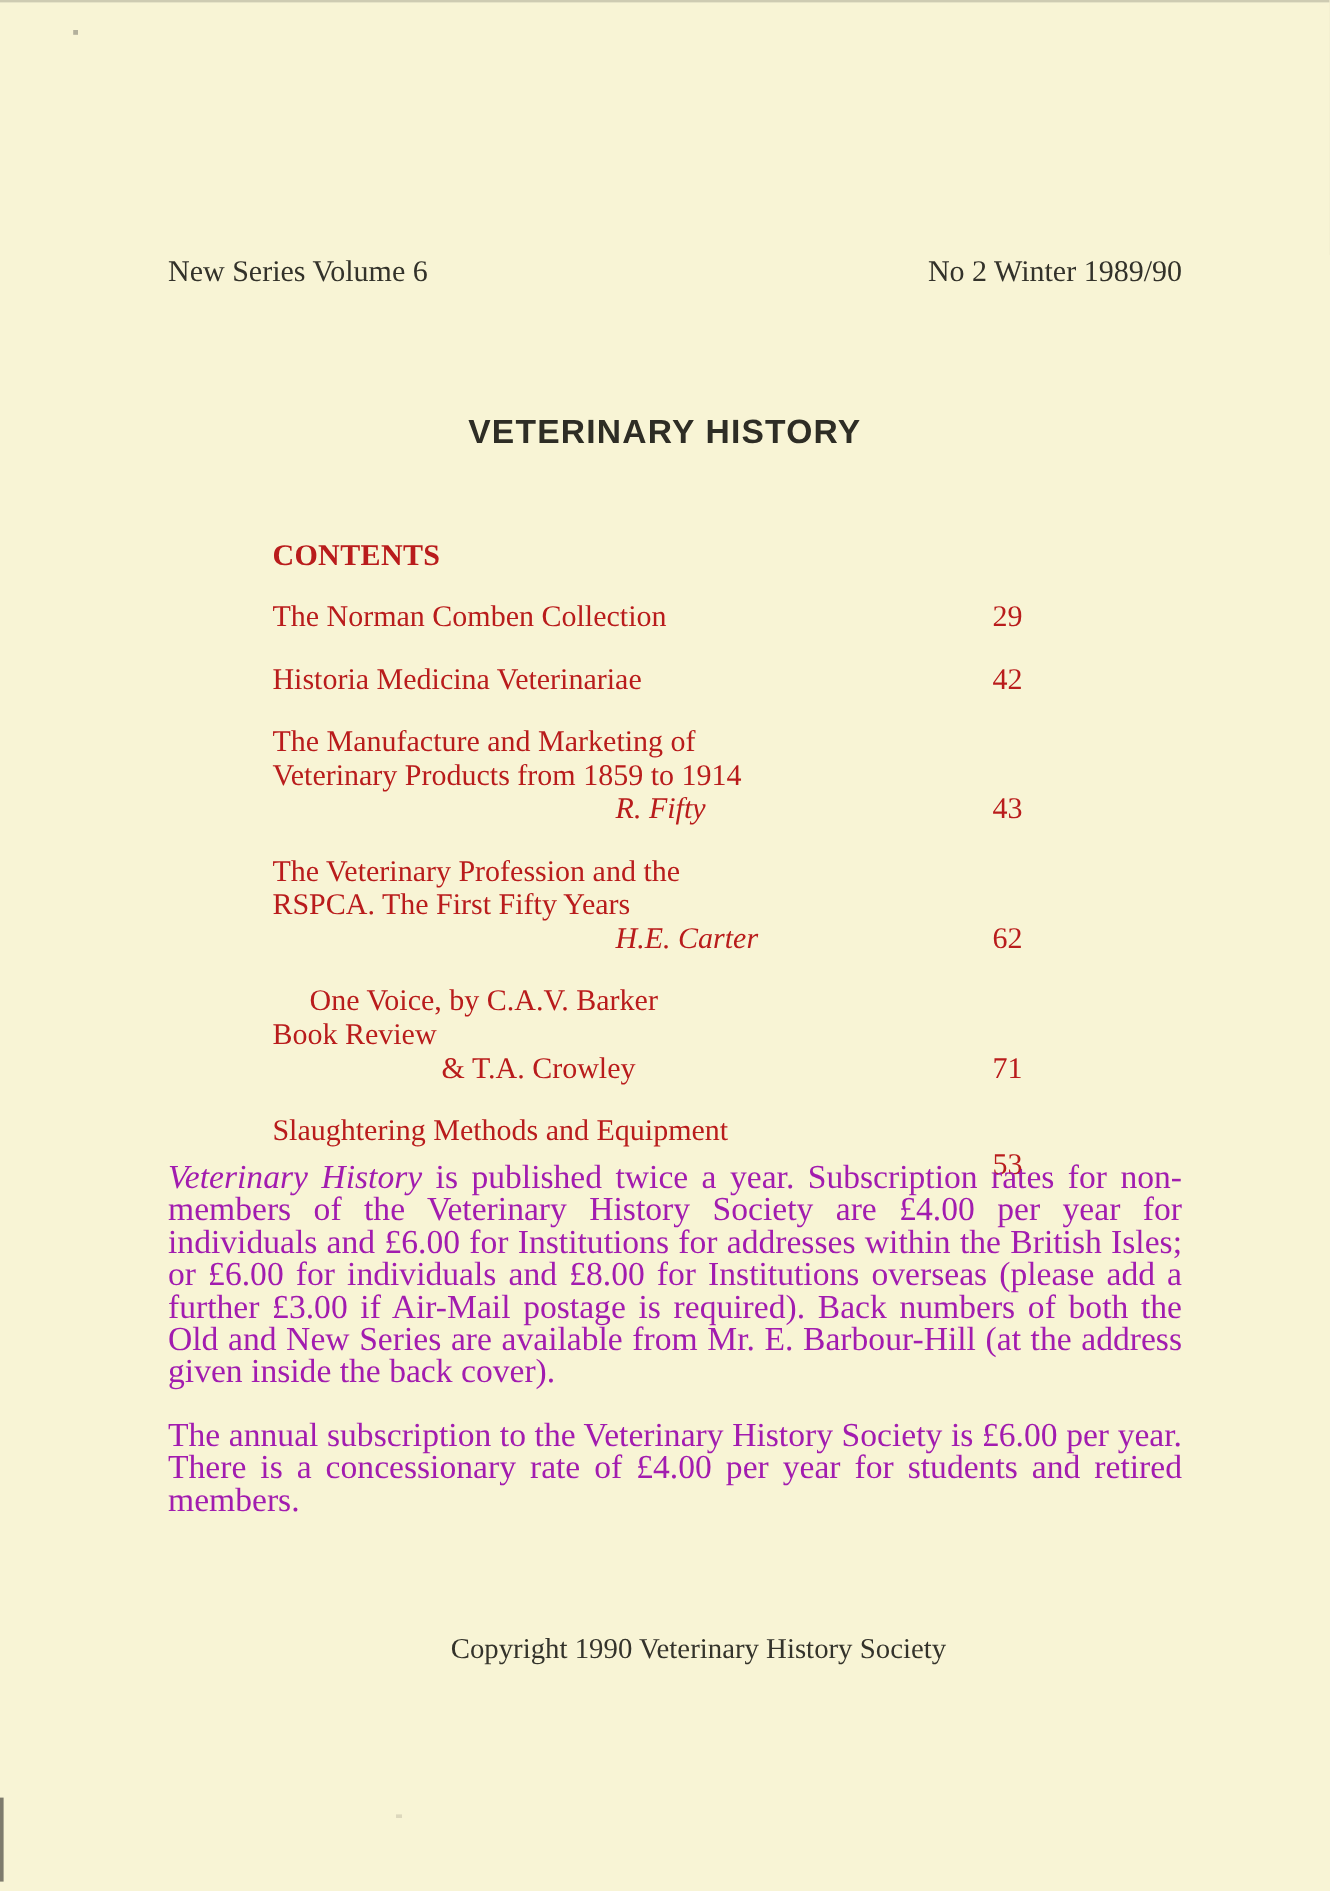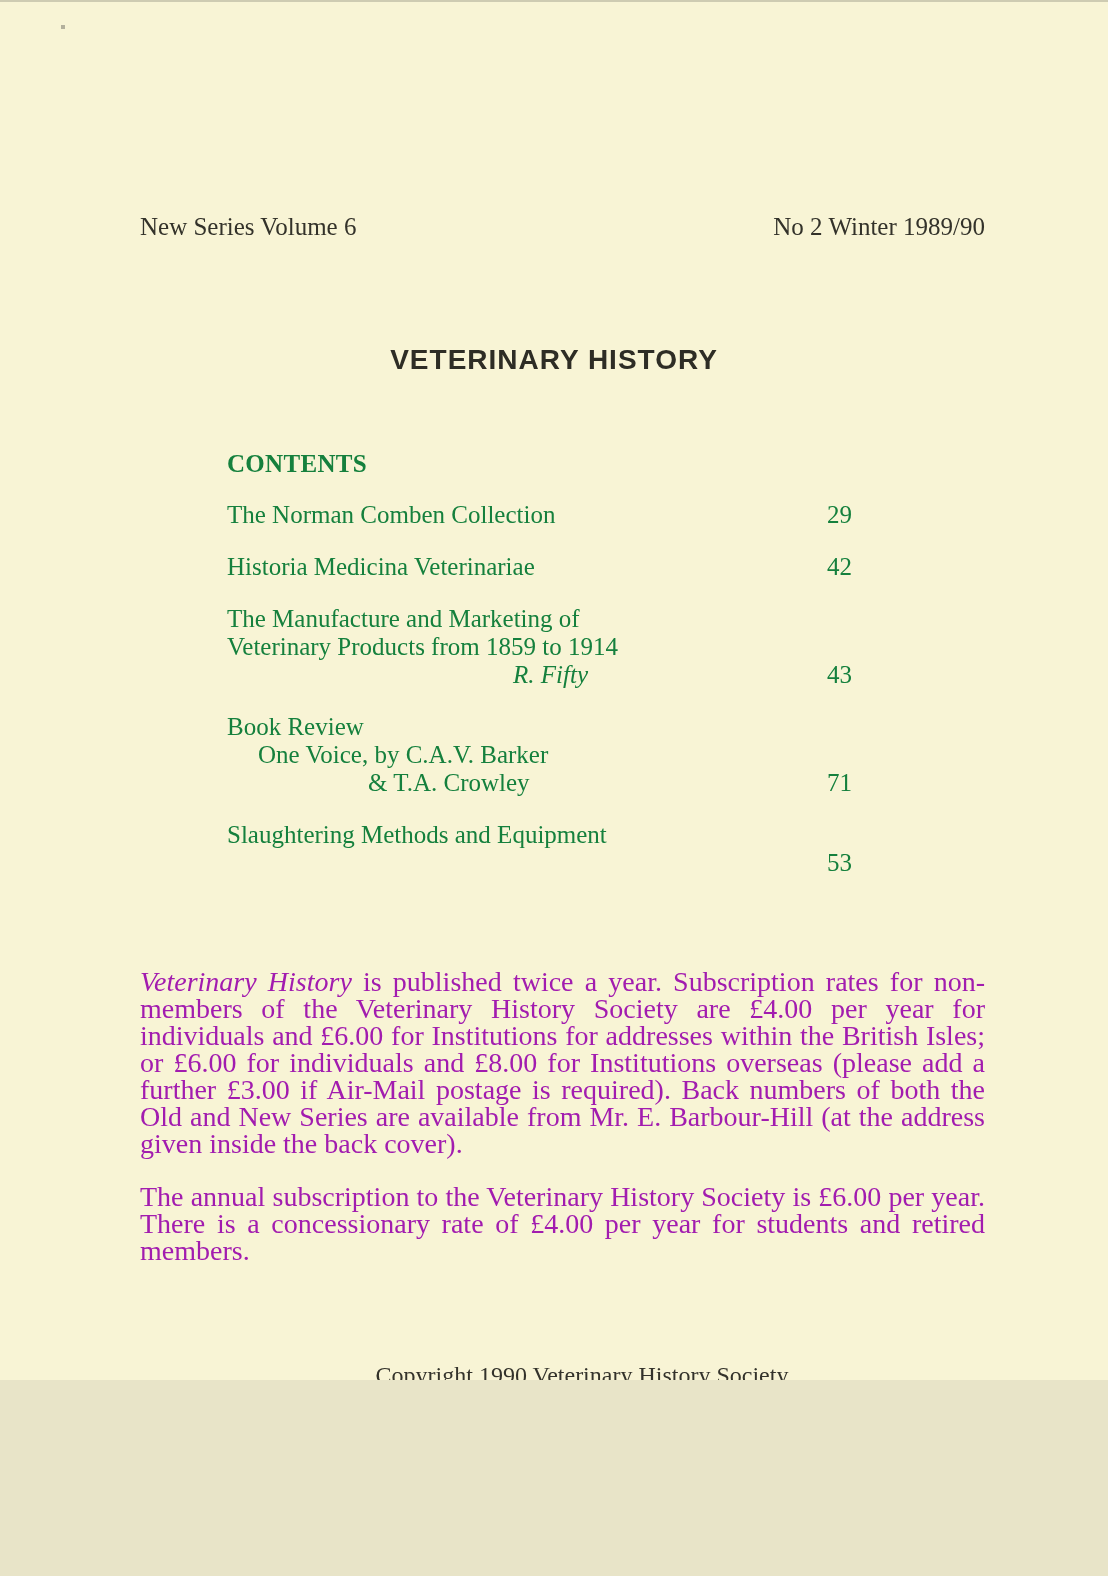--- a/index.html
+++ b/index.html
@@ -1,20 +1,20 @@
 <!DOCTYPE html>
 <html><head>
 <meta charset="utf-8">
 <style>
   html, body { margin: 0; padding: 0; }
   body { background: #e8e4c8; }
   .page {
     position: relative;
     width: 1108px;
-    height: 1380px;
+    height: 1576px;
     margin: 0 auto;
     background: #f8f4d5;
     overflow: hidden;
     font-family: "Liberation Serif", serif;
     color: #35332a;
     text-decoration: underline;
   }
   
   .top-edge-line {
     position: absolute; top: 0; left: 0; width: 100%; height: 2px;
@@ -42,21 +42,21 @@
   .journal-title {
     position: absolute; top: 344px; left: 0; width: 100%;
     text-align: center;
     font-family: "Liberation Sans", sans-serif;
     font-weight: bold; font-size: 28px; letter-spacing: 1px;
     color: #2e2d25;
   }
   
   .contents {
     position: absolute; top: 450px; left: 227px; width: 625px;
-    font-size: 25px; color: #15803d;
+    font-size: 25px; color: #b91c1c;
   }
   .contents-heading {
     font-weight: bold; line-height: 28px; margin-bottom: 23px;
     letter-spacing: 0.3px;
   }
   .toc-entry { margin-bottom: 24px; }
   .toc-line { position: relative; line-height: 28px; }
   .toc-line .indent1 { padding-left: 31px; display: inline-block; }
   .toc-line .indent2 { padding-left: 141px; display: inline-block; }
   .toc-line .author  { padding-left: 286px; display: inline-block; font-style: italic; }
@@ -113,27 +113,39 @@
       </div>
       <div class="toc-line">
         <span>Veterinary Products from 1859 to 1914</span>
       </div>
       <div class="toc-line">
         <span class="author">R. Fifty</span>
         <span class="toc-page">43</span>
       </div>
     </div>
 
+    <div class="toc-entry">
+      <div class="toc-line">
+        <span>The Veterinary Profession and the</span>
+      </div>
+      <div class="toc-line">
+        <span>RSPCA. The First Fifty Years</span>
+      </div>
+      <div class="toc-line">
+        <span class="author">H.E. Carter</span>
+        <span class="toc-page">62</span>
+      </div>
+    </div>
 
     <div class="toc-entry">
       <div class="toc-line">
-        <span>Book Review</span>
+        <span class="indent1">One Voice, by C.A.V. Barker</span>
       </div>
       <div class="toc-line">
-        <span class="indent1">One Voice, by C.A.V. Barker</span>
+        <span>Book Review</span>
       </div>
       <div class="toc-line">
         <span class="indent2">&amp; T.A. Crowley</span>
         <span class="toc-page">71</span>
       </div>
     </div>
 
     <div class="toc-entry">
       <div class="toc-line">
         <span>Slaughtering Methods and Equipment</span>

